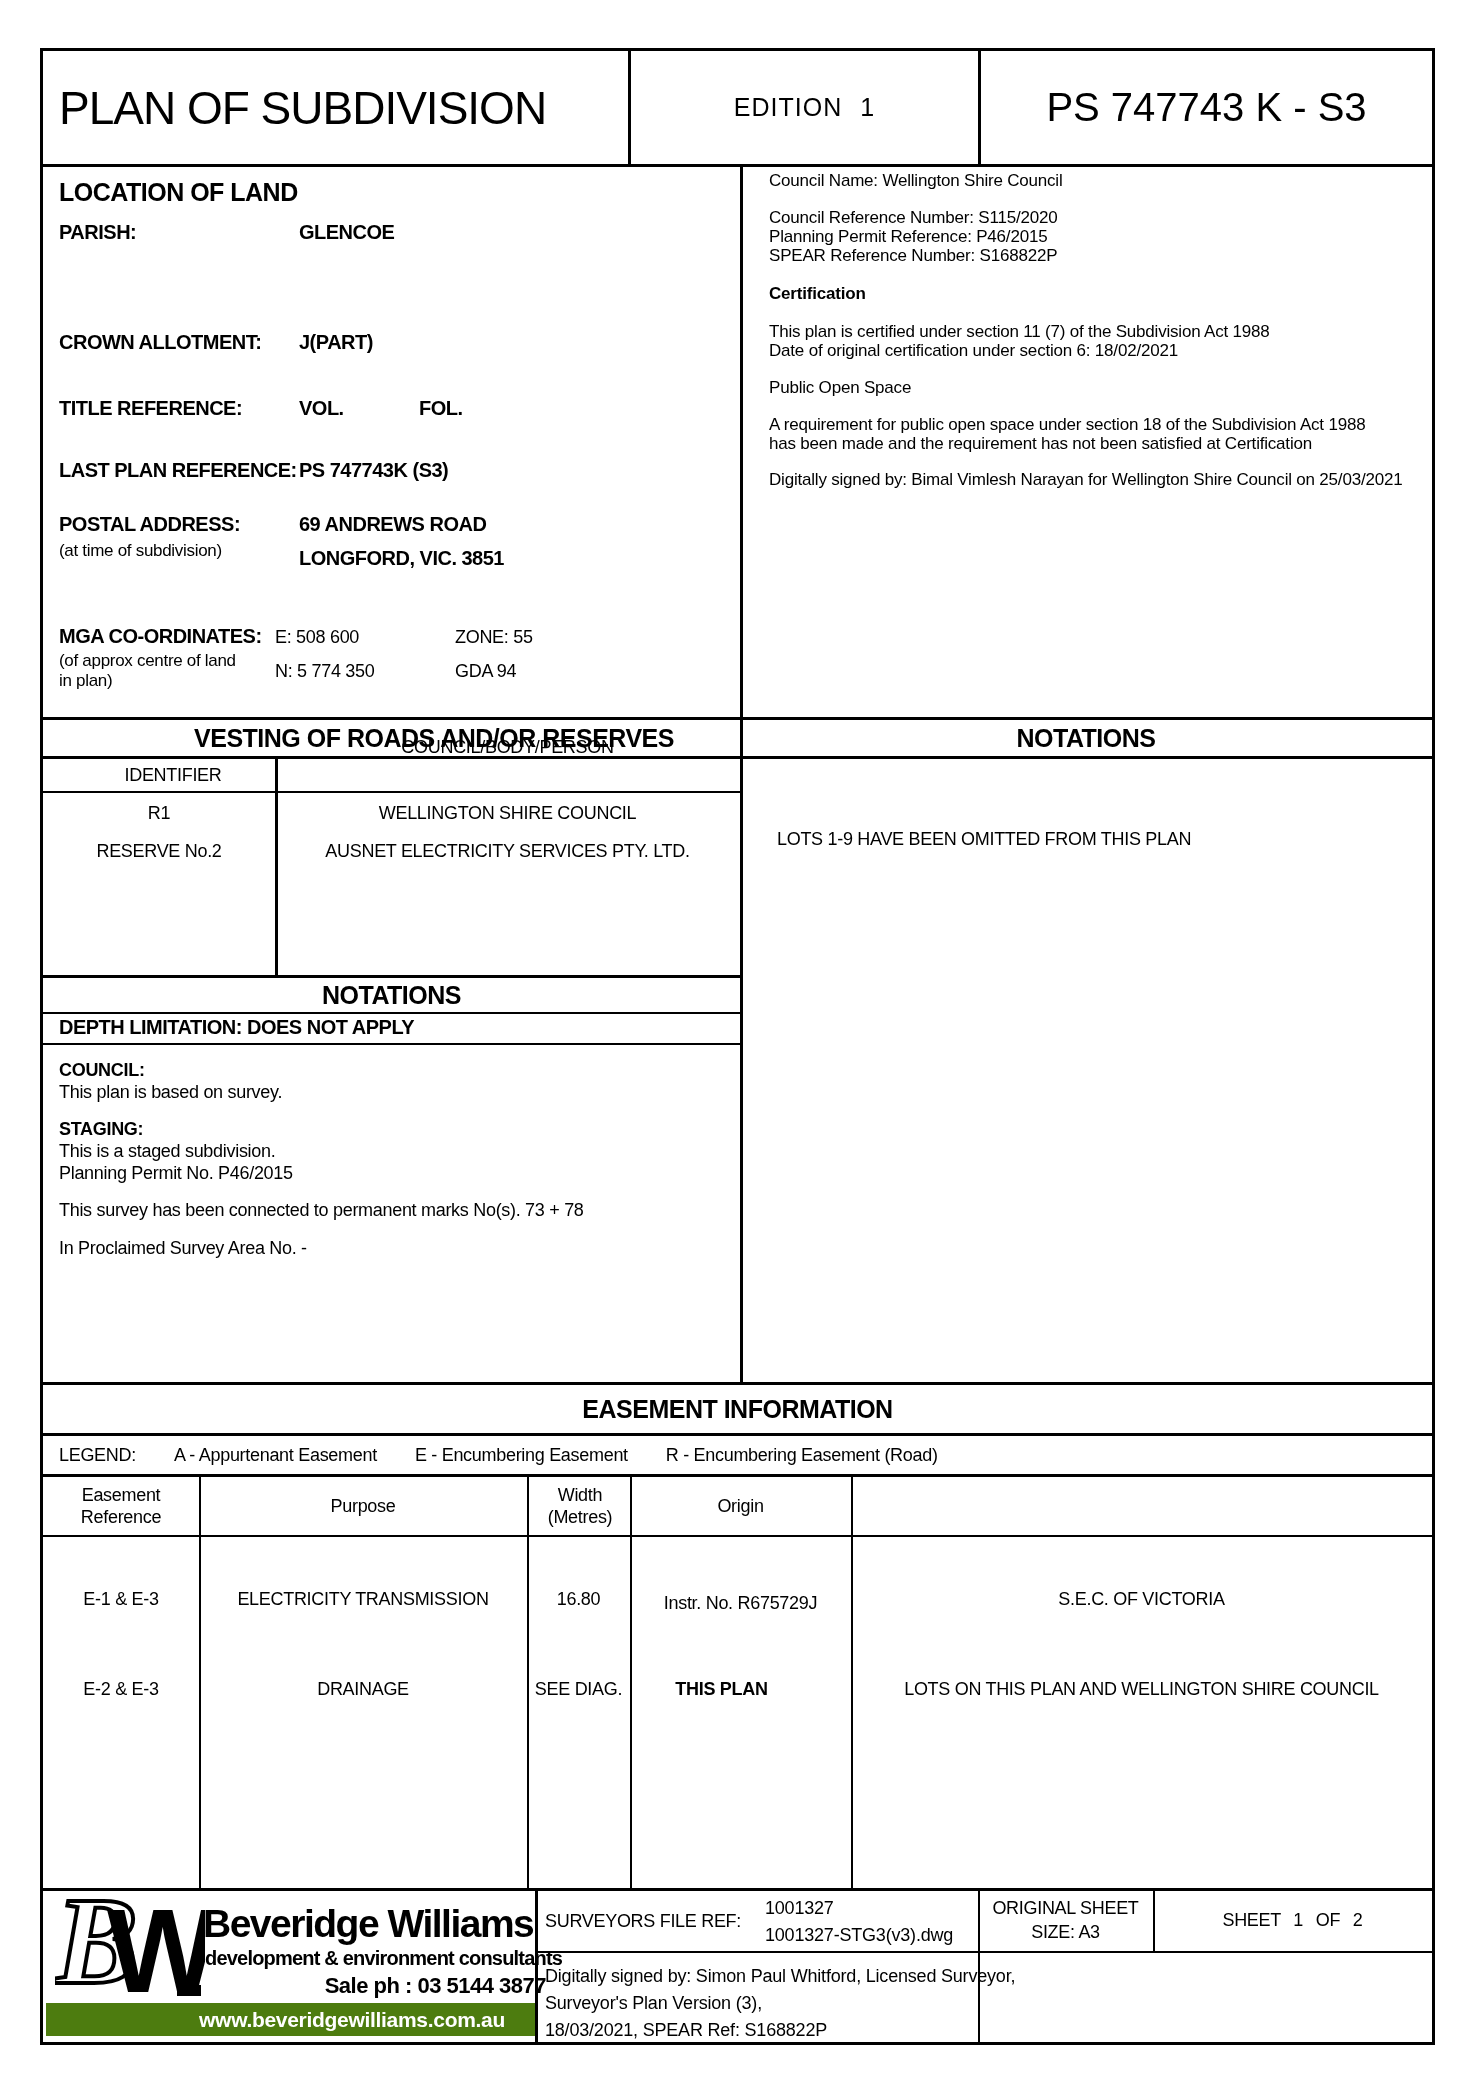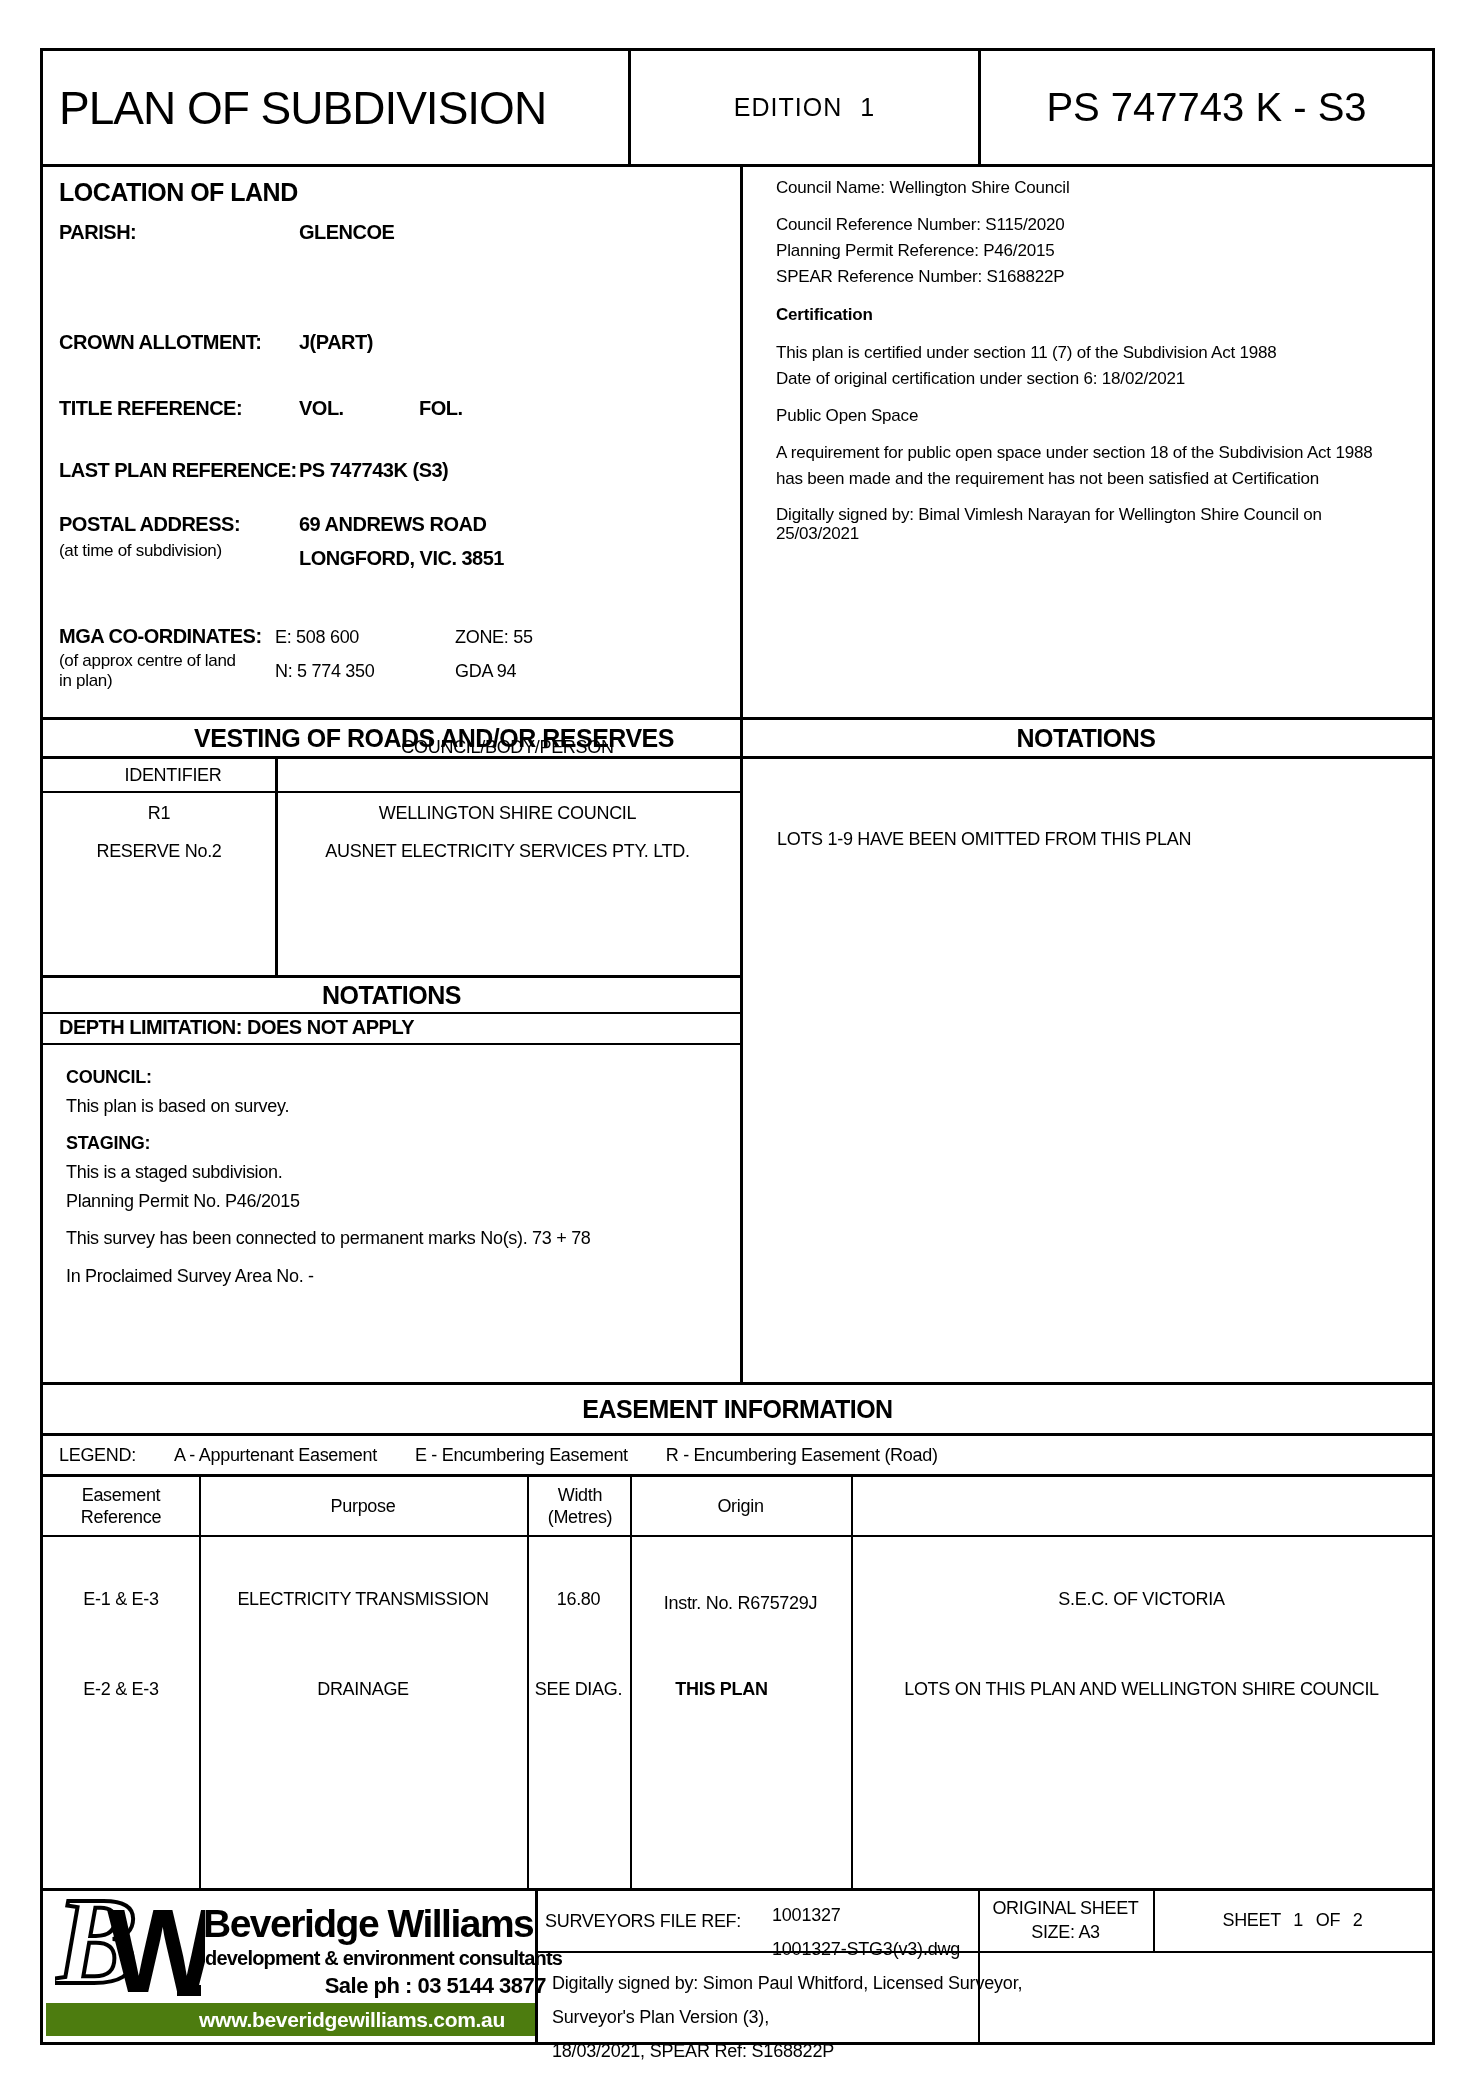--- a/index.html
+++ b/index.html
@@ -28,21 +28,21 @@
   .company{font-size:39px;font-weight:bold;letter-spacing:-1.5px;white-space:nowrap;}
   .tagline{font-size:20px;font-weight:bold;letter-spacing:-0.8px;white-space:nowrap;}
   .phone{font-size:22px;font-weight:bold;letter-spacing:-0.5px;}
   .logo{width:150px;height:110px;overflow:hidden;}
   .logo-b{position:absolute;left:0px;top:-26px;font-family:"Liberation Serif",serif;
           font-style:italic;font-weight:bold;font-size:124px;color:#fff;
           -webkit-text-stroke:4px #000;}
   .logo-w{position:absolute;left:52px;top:-14px;font-family:"Liberation Sans",sans-serif;
           font-weight:900;font-size:118px;color:#000;letter-spacing:-6px;}
   .logo-dash{position:absolute;left:122px;top:88px;width:24px;height:11px;background:#000;}
-  p{margin:7px;}
+  p{margin:0;}
 </style>
 </head>
 <body>
 
 <div class="page">
   <div class="abs frame">
 
     <div class="abs l title" style="left:16px;top:0;height:113px;">PLAN OF SUBDIVISION</div>
     <div class="abs c" style="left:588px;top:0;width:347px;height:113px;gap:18px;">
       <span class="edition">EDITION</span>

